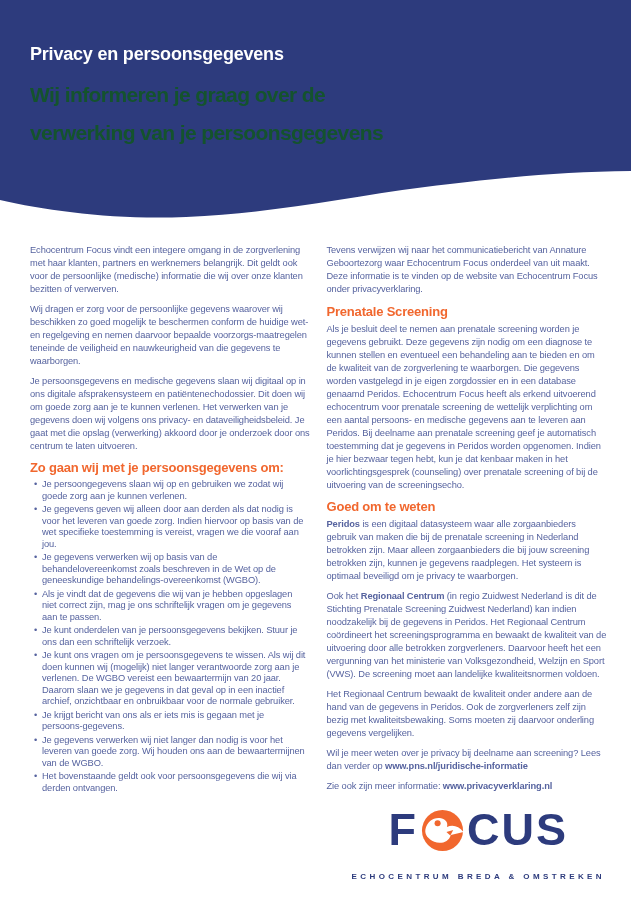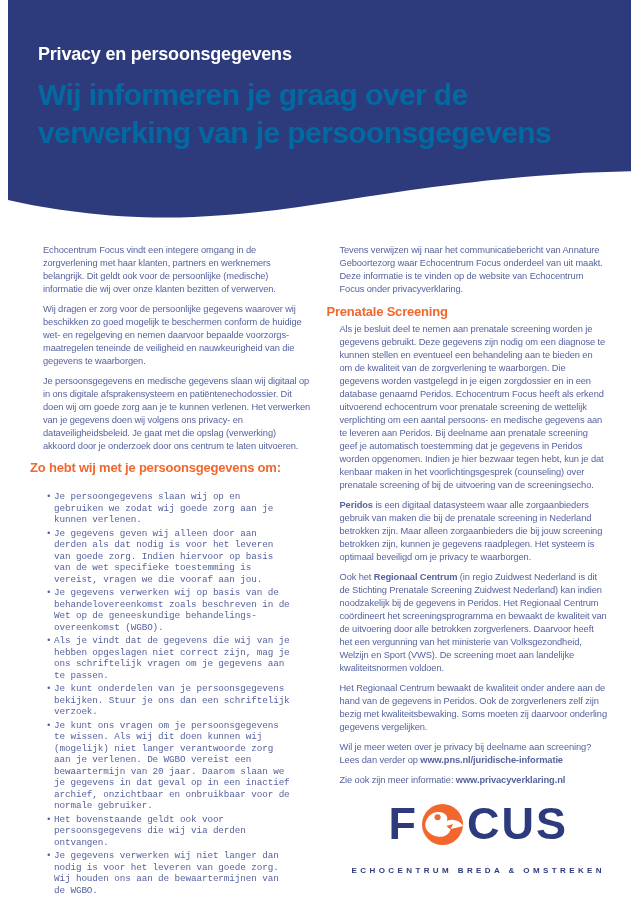--- a/index.html
+++ b/index.html
@@ -1,46 +1,46 @@
 <!DOCTYPE html>
 <html><head>
 <meta charset="utf-8">
 <style>
   html,body{margin:0;padding:0;background:#e8e8e8;}
   .page{
     position:relative;width:631px;height:899px;margin:0 auto;background:#ffffff;
     font-family:"Liberation Sans",sans-serif;overflow:hidden;
   }
   
-  .header{position:absolute;top:0;left:8px;width:557px;height:222px;}
+  .header{position:absolute;top:0;left:0;width:557px;height:222px;}
   .header svg{display:block;}
   .kicker{
     position:absolute;left:30px;top:44px;color:#ffffff;
     font-size:18px;font-weight:bold;letter-spacing:-0.2px;
   }
   .title{
-    position:absolute;left:30px;top:76px;color:#0369a1;
-    font-size:30px;font-weight:bold;line-height:38px;letter-spacing:-0.6px;
+    position:absolute;left:30px;top:76px;color:#14532d;
+    font-size:21px;font-weight:bold;line-height:38px;letter-spacing:-0.6px;
   }
   
   .content{
     position:absolute;top:244px;left:30px;width:577px;
     display:grid;grid-template-columns:1fr 1fr;column-gap:16px;
   }
   .col{min-width:0;}
   .col p{
-    margin:0 0 7px 13px;color:#56639f;
+    margin:0 0 7px 0;color:#56639f;
     font-size:9.3px;line-height:13px;letter-spacing:-0.1px;
   }
   .col h2{
     margin:3px 0 4px 0;color:#f1672e;
     font-size:13px;line-height:15px;font-weight:bold;letter-spacing:-0.2px;
   }
   .col h2.first{margin-top:8px;}
-  ul.bullets{list-style:none;margin:16px;padding:0;font-family:Liberation Mono, monospace;}
+  ul.bullets{list-style:none;margin:4px;padding:0;}
   ul.bullets li{
     position:relative;padding-left:8px;margin:0 0 2px 0;color:#56639f;
     font-size:9.3px;line-height:11.5px;letter-spacing:-0.1px;
   }
   ul.bullets li::before{content:"•";position:absolute;left:0;top:0;}
   .col b{font-weight:bold;}
   
   .logo{
     margin:14px 2px 0 auto;width:max-content;display:flex;
     flex-direction:column;align-items:center;
@@ -73,37 +73,39 @@
       <div>verwerking van je persoonsgegevens</div>
     </div>
   </div>
 
   <div class="content">
 
     <div class="col">
       <p>Echocentrum Focus vindt een integere omgang in de zorgverlening met haar klanten, partners en werknemers belangrijk. Dit geldt ook voor de persoonlijke (medische) informatie die wij over onze klanten bezitten of verwerven.</p>
       <p>Wij dragen er zorg voor de persoonlijke gegevens waarover wij beschikken zo goed mogelijk te beschermen conform de huidige wet- en regelgeving en nemen daarvoor bepaalde voorzorgs-maatregelen teneinde de veiligheid en nauwkeurigheid van die gegevens te waarborgen.</p>
       <p>Je persoonsgegevens en medische gegevens slaan wij digitaal op in ons digitale afsprakensysteem en patiëntenechodossier. Dit doen wij om goede zorg aan je te kunnen verlenen. Het verwerken van je gegevens doen wij volgens ons privacy- en dataveiligheidsbeleid. Je gaat met die opslag (verwerking) akkoord door je onderzoek door ons centrum te laten uitvoeren.</p>
-      <h2>Zo hebt wij met je persoonsgegevens om:</h2>
+      <h2>Zo gaan wij met je persoonsgegevens om:</h2>
       <ul class="bullets">
         <li>Je persoongegevens slaan wij op en gebruiken we zodat wij goede zorg aan je kunnen verlenen.</li>
         <li>Je gegevens geven wij alleen door aan derden als dat nodig is voor het leveren van goede zorg. Indien hiervoor op basis van de wet specifieke toestemming is vereist, vragen we die vooraf aan jou.</li>
         <li>Je gegevens verwerken wij op basis van de behandelovereenkomst zoals beschreven in de Wet op de geneeskundige behandelings-overeenkomst (WGBO).</li>
         <li>Als je vindt dat de gegevens die wij van je hebben opgeslagen niet correct zijn, mag je ons schriftelijk vragen om je gegevens aan te passen.</li>
         <li>Je kunt onderdelen van je persoonsgegevens bekijken. Stuur je ons dan een schriftelijk verzoek.</li>
         <li>Je kunt ons vragen om je persoonsgegevens te wissen. Als wij dit doen kunnen wij (mogelijk) niet langer verantwoorde zorg aan je verlenen. De WGBO vereist een bewaartermijn van 20 jaar. Daarom slaan we je gegevens in dat geval op in een inactief archief, onzichtbaar en onbruikbaar voor de normale gebruiker.</li>
+        <li>Je krijgt bericht van ons als er iets mis is gegaan met je persoons-gegevens.</li>
+        <li>Je gegevens verwerken wij niet langer dan nodig is voor het leveren van goede zorg. Wij houden ons aan de bewaartermijnen van de WGBO.</li>
         <li>Het bovenstaande geldt ook voor persoonsgegevens die wij via derden ontvangen.</li>
-        <li>Je gegevens verwerken wij niet langer dan nodig is voor het leveren van goede zorg. Wij houden ons aan de bewaartermijnen van de WGBO.</li>
       </ul>
     </div>
 
     <div class="col">
       <p>Tevens verwijzen wij naar het communicatiebericht van Annature Geboortezorg waar Echocentrum Focus onderdeel van uit maakt. Deze informatie is te vinden op de website van Echocentrum Focus onder privacyverklaring.</p>
       <h2 class="first">Prenatale Screening</h2>
       <p>Als je besluit deel te nemen aan prenatale screening worden je gegevens gebruikt. Deze gegevens zijn nodig om een diagnose te kunnen stellen en eventueel een behandeling aan te bieden en om de kwaliteit van de zorgverlening te waarborgen. Die gegevens worden vastgelegd in je eigen zorgdossier en in een database genaamd Peridos. Echocentrum Focus heeft als erkend uitvoerend echocentrum voor prenatale screening de wettelijk verplichting om een aantal persoons- en medische gegevens aan te leveren aan Peridos. Bij deelname aan prenatale screening geef je automatisch toestemming dat je gegevens in Peridos worden opgenomen. Indien je hier bezwaar tegen hebt, kun je dat kenbaar maken in het voorlichtingsgesprek (counseling) over prenatale screening of bij de uitvoering van de screeningsecho.</p>
+      <h2>Goed om te weten</h2>
       <p><b>Peridos</b><span> is een digitaal datasysteem waar alle zorgaanbieders gebruik van maken die bij de prenatale screening in Nederland betrokken zijn. Maar alleen zorgaanbieders die bij jouw screening betrokken zijn, kunnen je gegevens raadplegen. Het systeem is optimaal beveiligd om je privacy te waarborgen.</span></p>
       <p><span>Ook het </span><b>Regionaal Centrum</b><span> (in regio Zuidwest Nederland is dit de Stichting Prenatale Screening Zuidwest Nederland) kan indien noodzakelijk bij de gegevens in Peridos. Het Regionaal Centrum coördineert het screeningsprogramma en bewaakt de kwaliteit van de uitvoering door alle betrokken zorgverleners. Daarvoor heeft het een vergunning van het ministerie van Volksgezondheid, Welzijn en Sport (VWS). De screening moet aan landelijke kwaliteitsnormen voldoen.</span></p>
       <p>Het Regionaal Centrum bewaakt de kwaliteit onder andere aan de hand van de gegevens in Peridos. Ook de zorgverleners zelf zijn bezig met kwaliteitsbewaking. Soms moeten zij daarvoor onderling gegevens vergelijken.</p>
       <p><span>Wil je meer weten over je privacy bij deelname aan screening? Lees dan verder op </span><b>www.pns.nl/juridische-informatie</b></p>
       <p><span>Zie ook zijn meer informatie: </span><b>www.privacyverklaring.nl</b></p>
 
       <div class="logo">
         <div class="logo-word">
           <span>F</span>
           <svg class="o-icon" width="43" height="43" viewBox="0 0 44 44" xmlns="http://www.w3.org/2000/svg">

